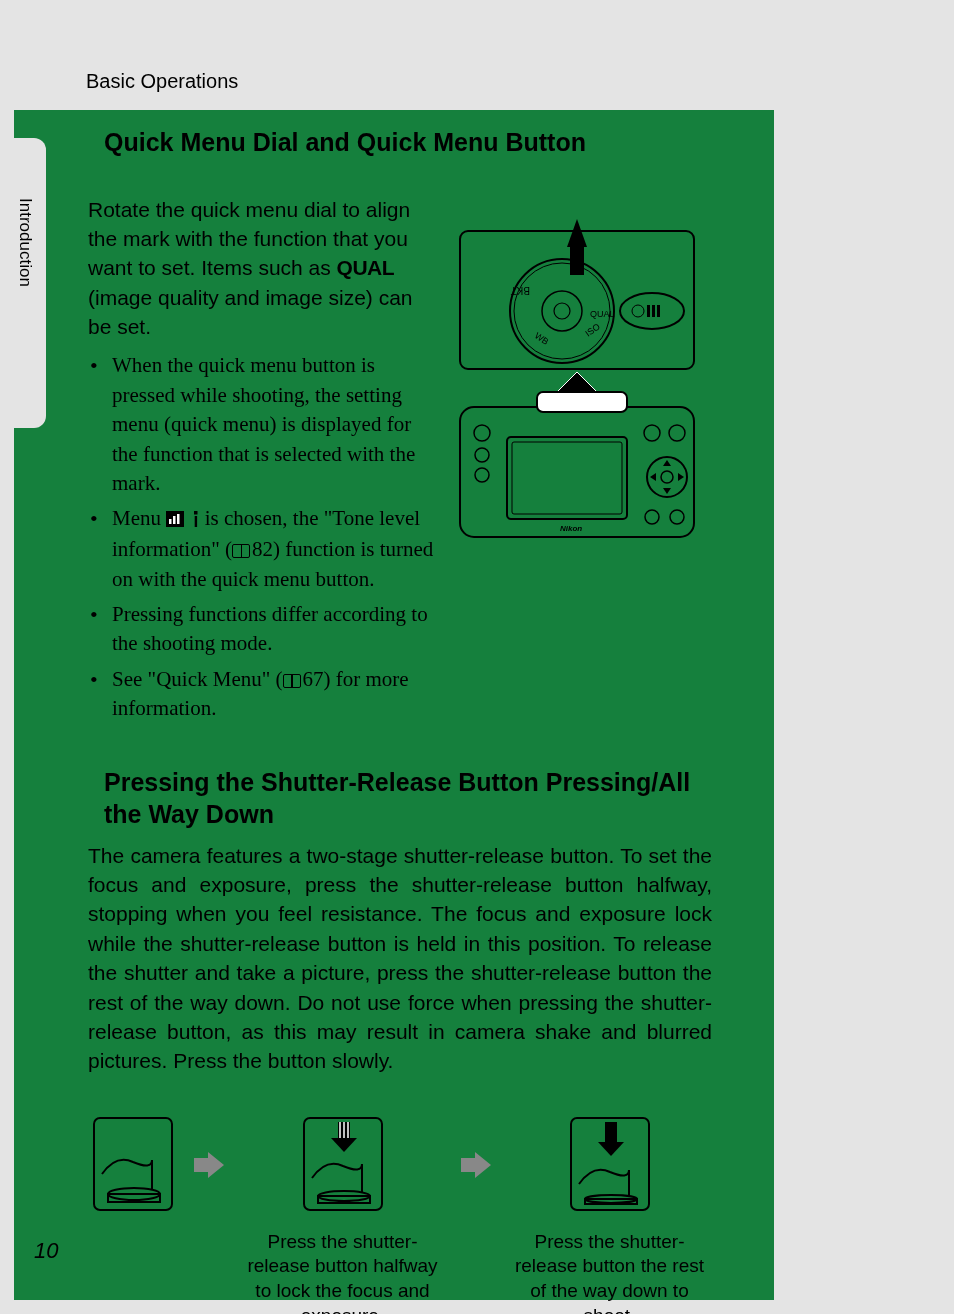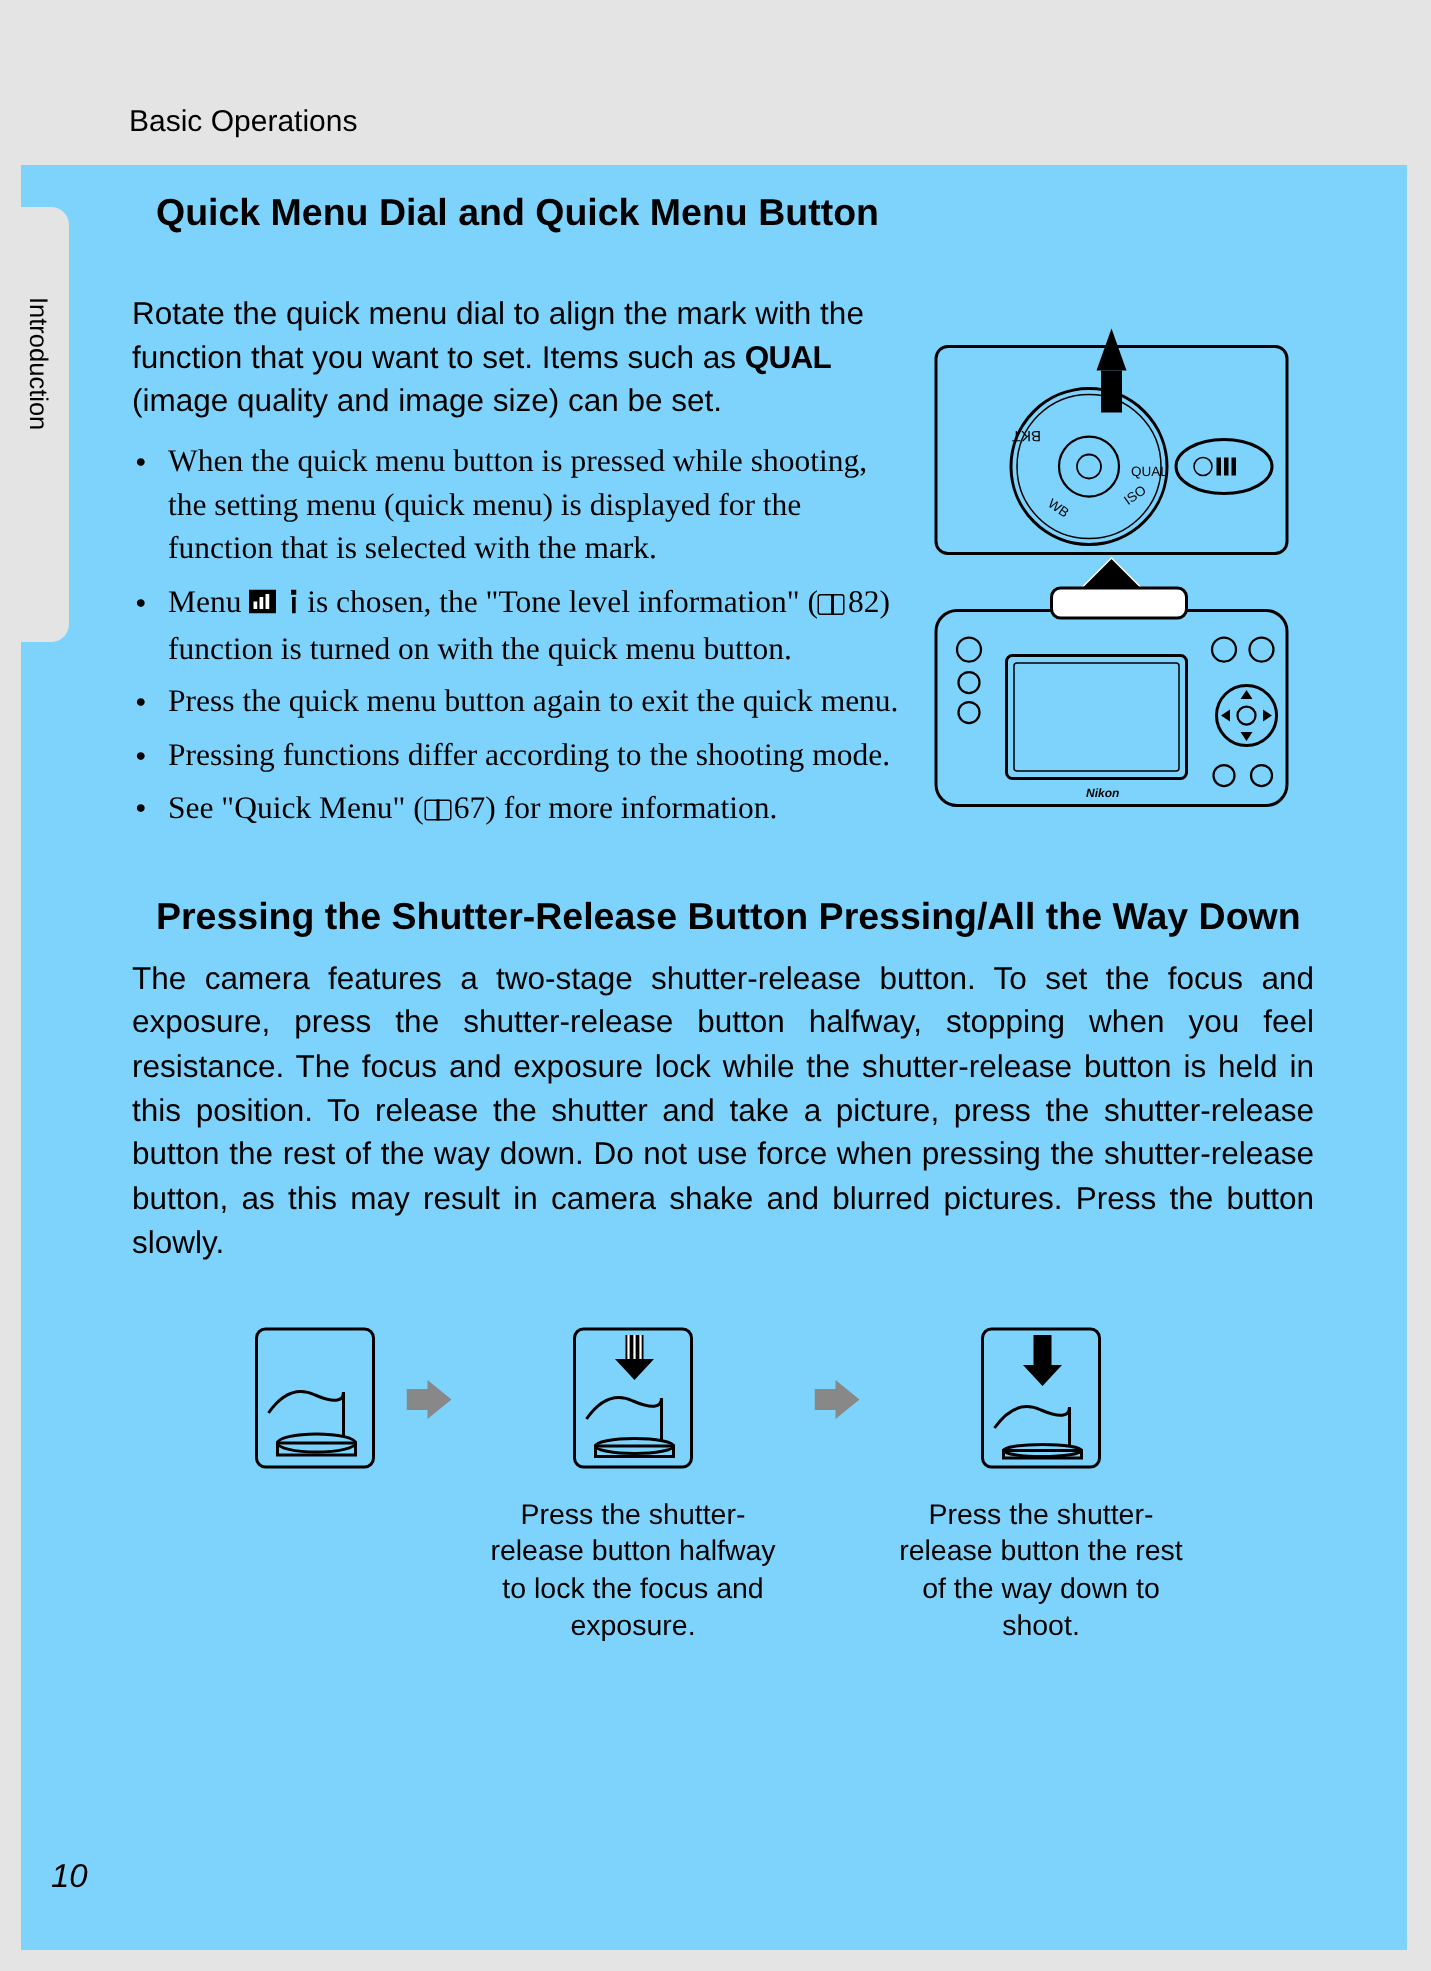--- a/index.html
+++ b/index.html
@@ -8,23 +8,23 @@
       height: 1314px;
       background: #e4e4e4;
       font-family: -apple-system, BlinkMacSystemFont, "Segoe UI", Arial, sans-serif;
       color: #000;
       position: relative;
     }
     .page {
       position: absolute;
       top: 10px;
       left: 14px;
-      width: 924px;
+      width: 760px;
       height: 1290px;
-      background: #7dd3fc;
+      background: #15803d;
       padding: 46px 0 0 0;
     }
     .side-tab {
       position: absolute;
       left: -14px;
       top: 128px;
       width: 46px;
       height: 290px;
       background: #e4e4e4;
       border-top-right-radius: 12px;
@@ -168,21 +168,20 @@
                 <rect x="7" y="5" width="2.5" height="8" fill="#fff"></rect>
                 <rect x="11" y="3" width="2.5" height="10" fill="#fff"></rect>
               </svg>
               <svg width="8" height="16" viewBox="0 0 8 16" style="margin-left:-2px;">
                 <rect x="2" y="0" width="3.5" height="3.5" fill="#000"></rect>
                 <rect x="2.7" y="5" width="2.4" height="11" fill="#000"></rect>
               </svg>
             </span>
             <span> is chosen, the "Tone level information" (</span><span class="book-icon-rect"></span><span>82</span><span>) function is turned on with the quick menu button.</span>
           </li>
-          <li>Press the quick menu button again to exit the quick menu.</li>
           <li>Pressing functions differ according to the shooting mode.</li>
           <li>
             <span>See "Quick Menu" (</span><span class="book-icon-rect"></span><span>67</span><span>) for more information.</span>
           </li>
         </ul>
       </div>
       <div class="img-col">
         <svg width="250" height="330" viewBox="0 0 250 330">
 
           <g>

